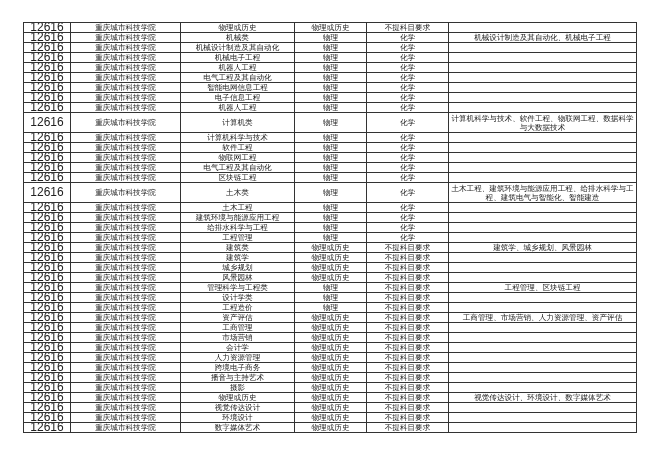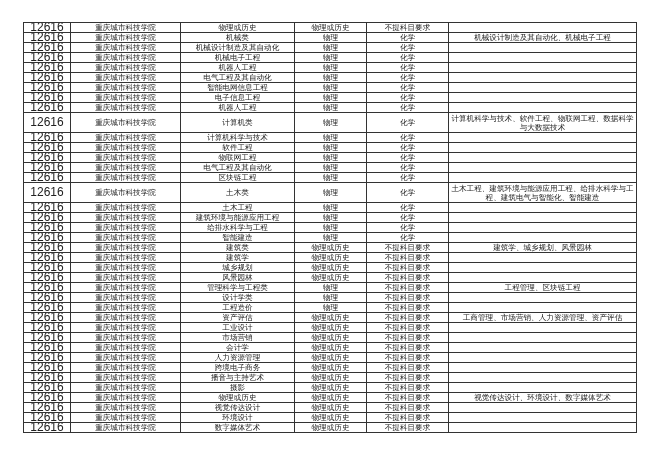--- a/index.html
+++ b/index.html
@@ -174,21 +174,21 @@
     <td class="code">12616</td>
     <td>重庆城市科技学院</td>
     <td>给排水科学与工程</td>
     <td>物理</td>
     <td>化学</td>
     <td class="note"></td>
   </tr>
       <tr>
     <td class="code">12616</td>
     <td>重庆城市科技学院</td>
-    <td>智能建造</td>
+    <td>工程管理</td>
     <td>物理</td>
     <td>化学</td>
     <td class="note"></td>
   </tr>
       <tr>
     <td class="code">12616</td>
     <td>重庆城市科技学院</td>
     <td>建筑类</td>
     <td>物理或历史</td>
     <td>不提科目要求</td>
@@ -246,21 +246,21 @@
     <td class="code">12616</td>
     <td>重庆城市科技学院</td>
     <td>资产评估</td>
     <td>物理或历史</td>
     <td>不提科目要求</td>
     <td class="note">工商管理、市场营销、人力资源管理、资产评估</td>
   </tr>
       <tr>
     <td class="code">12616</td>
     <td>重庆城市科技学院</td>
-    <td>工业设计</td>
+    <td>工商管理</td>
     <td>物理或历史</td>
     <td>不提科目要求</td>
     <td class="note"></td>
   </tr>
       <tr>
     <td class="code">12616</td>
     <td>重庆城市科技学院</td>
     <td>市场营销</td>
     <td>物理或历史</td>
     <td>不提科目要求</td>

